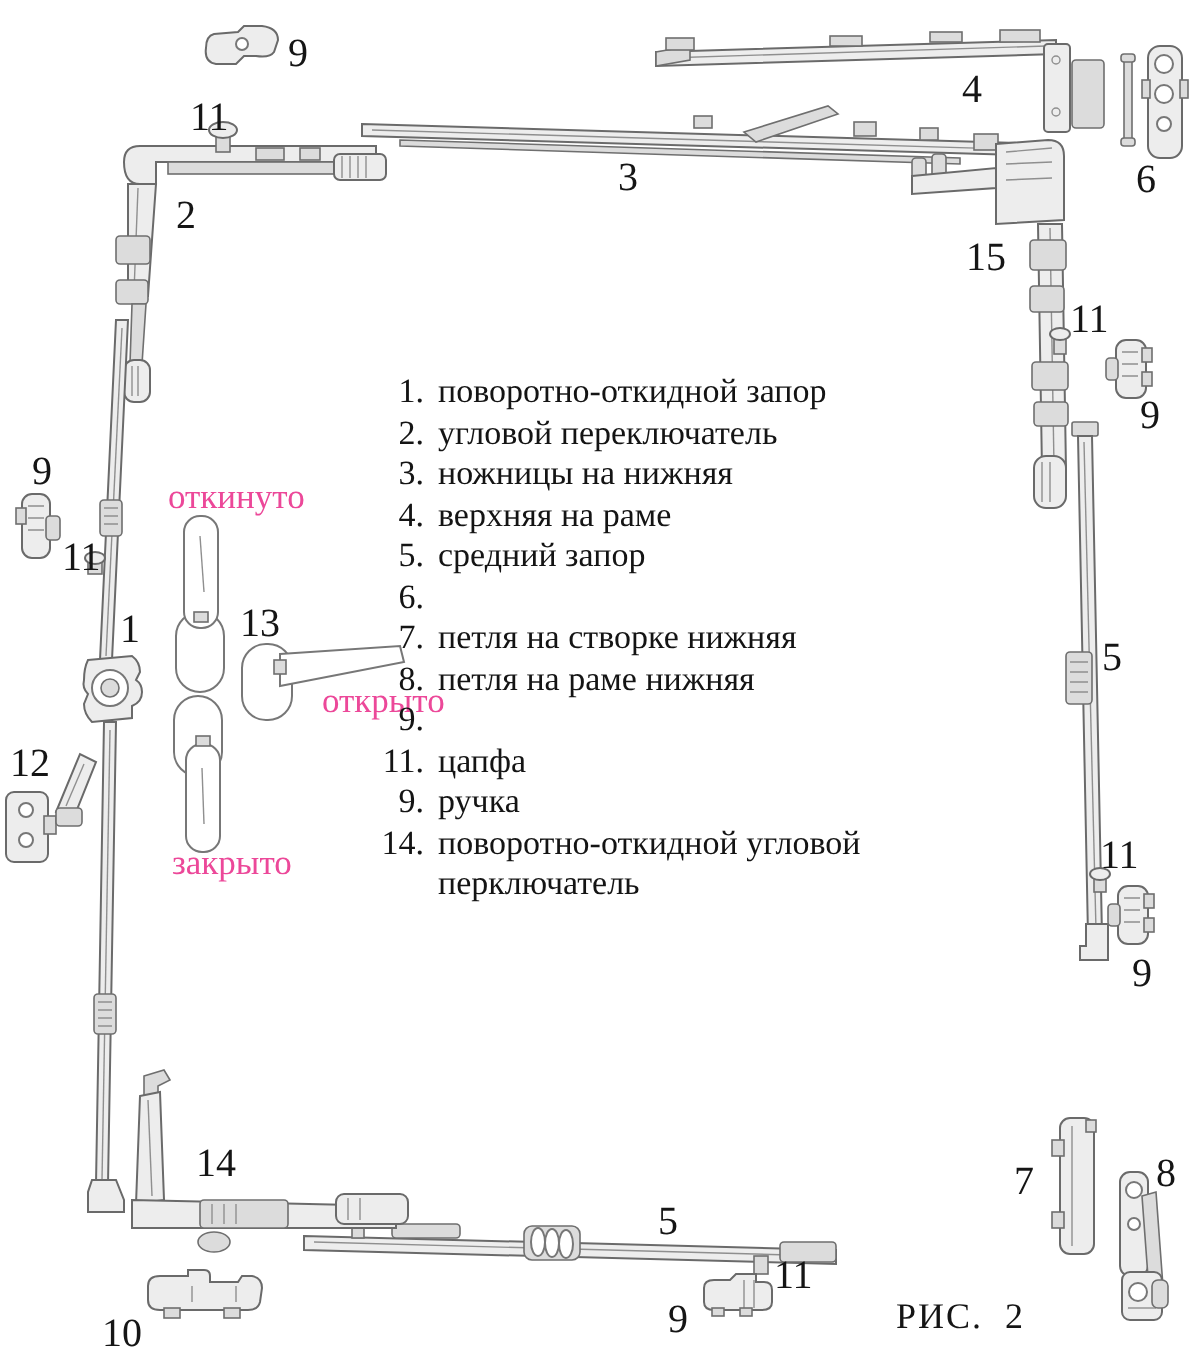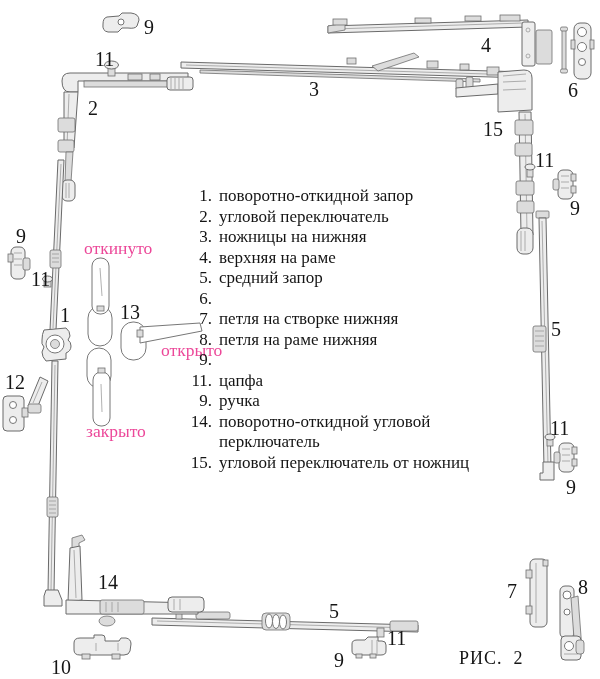--- a/index.html
+++ b/index.html
@@ -7,21 +7,21 @@
          font-family:"Liberation Serif",serif;color:#141414;}
   svg.diagram{position:absolute;left:0;top:0;}
   
   .p  {fill:#ededed;stroke:#6a6a6a;stroke-width:1;}
   .pd {fill:#dcdcdc;stroke:#6f6f6f;stroke-width:0.8;}
   .hw {fill:#ffffff;stroke:#777777;stroke-width:1;}
   .ln {stroke:#8f8f8f;stroke-width:0.7;fill:none;}
   
   .callout{position:absolute;font-size:20px;line-height:1;color:#151515;}
   .state{position:absolute;font-size:17.5px;line-height:1;color:#ec4899;}
-  .caption{position:absolute;font-size:18px;line-height:1;letter-spacing:1px;white-space:pre;color:#151515;margin-left:11px;}
+  .caption{position:absolute;font-size:18px;line-height:1;letter-spacing:1px;white-space:pre;color:#151515;}
   .legend{position:absolute;left:188px;top:186px;}
   .lrow{display:flex;font-size:17px;line-height:20.5px;}
   .lnum{flex:0 0 auto;width:24px;text-align:right;margin-right:7px;}
   .ltext{white-space:pre-line;}
 </style>
 </head>
 <body>
 
 <div class="stage">
 
@@ -313,21 +313,17 @@
       </div>
     <div class="lrow">
         <span class="lnum">9.</span>
         <span class="ltext">ручка</span>
       </div>
     <div class="lrow">
         <span class="lnum">14.</span>
         <span class="ltext">поворотно-откидной угловой
 перключатель</span>
       </div>
-    <div class="lrow">
-        <span class="lnum">15.</span>
-        <span class="ltext">угловой переключатель от ножниц</span>
-      </div>
   </div>
 
   <span class="caption" style="left:448px;top:649px">РИС.  2</span>
 
 </div>
 
 </body></html>

